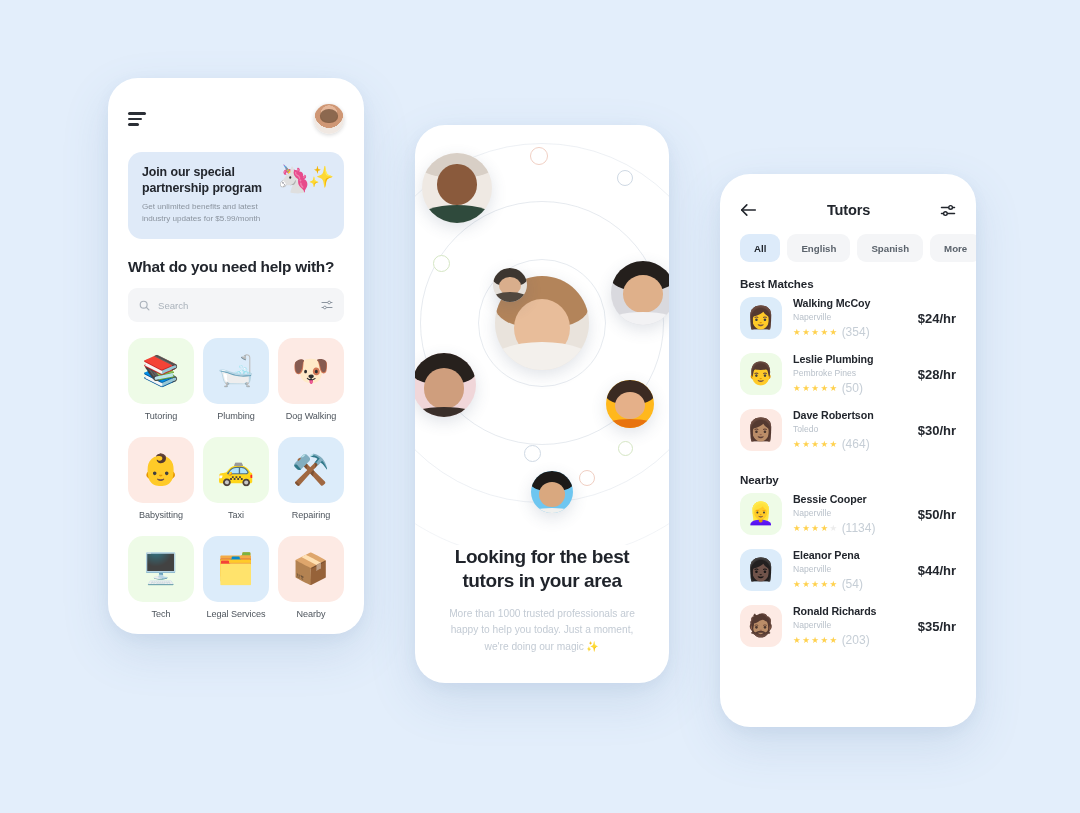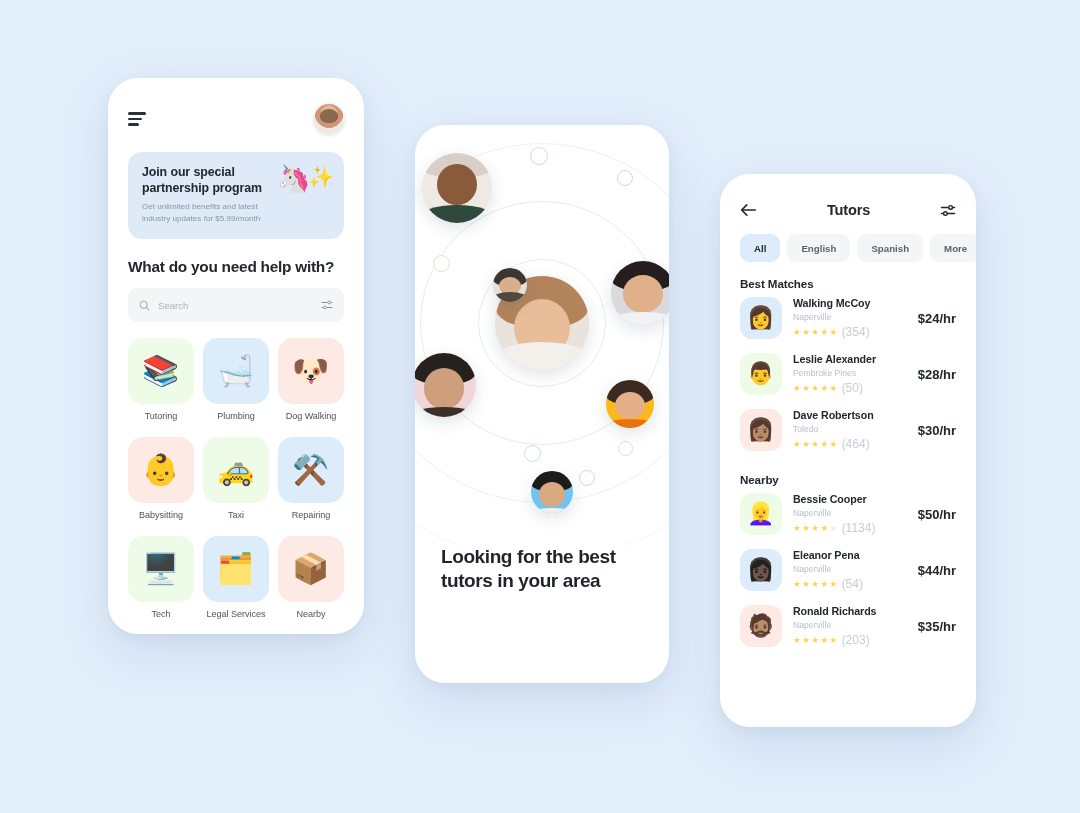--- a/index.html
+++ b/index.html
@@ -121,21 +121,21 @@
     position: absolute; border-radius: 50%; background: #fff;
     border: 1.6px solid #d8dde4;
   }
 
   
   .face { width:100%; height:100%; position:relative; }
   .face .hair { position:absolute; left:0; right:0; top:0; height:52%; border-radius:50% 50% 38% 38%; }
   .face .skin { position:absolute; left:18%; right:18%; top:20%; bottom:20%; border-radius:50%; }
   .face .body { position:absolute; left:-6%; right:-6%; bottom:-14%; height:44%; border-radius:50% 50% 0 0; }
 
-  .loading-copy { padding: 0 26px; }
+  .loading-copy { padding: 0 26px; text-align: center; }
   .loading-title {
     font-size: 19px; font-weight: 700; color: #1f232a;
     line-height: 1.28; letter-spacing: -0.4px;
   }
   .loading-sub {
     margin-top: 12px; font-size: 10.2px; color: #c3cbd4; line-height: 1.62;
   }
 
   
   .t-head {
@@ -331,20 +331,21 @@
       <div class="hollow" style="left:202px; top:45px; width:16px; height:16px; border-color:#cfd9e4;"></div>
       <div class="hollow" style="left:18px; top:130px; width:17px; height:17px; border-color:#d5e6c4;"></div>
       <div class="hollow" style="left:109px; top:320px; width:17px; height:17px; border-color:#cfd9e4;"></div>
 
       <div class="hollow" style="left:203px; top:316px; width:15px; height:15px; border-color:#d5e6c4;"></div>
       <div class="hollow" style="left:164px; top:345px; width:16px; height:16px; border-color:#f0cfc3;"></div>
     </div>
 
     <div class="loading-copy">
       <div class="loading-title">Looking for the best tutors in your area</div>
+      <div class="loading-sub">More than 1000 trusted professionals are happy to help you today.  Just a moment, we're doing our magic ✨</div>
     </div>
   </div>
 
   <div class="phone" id="phone-tutors">
 
     <div class="t-head">
       <div class="icon-btn">
         <svg width="17" height="14" viewBox="0 0 20 16">
           <line x1="2" y1="8" x2="18" y2="8" stroke="#22262d" stroke-width="1.9" stroke-linecap="round"></line>
           <polyline points="8,2 2,8 8,14" fill="none" stroke="#22262d" stroke-width="1.9" stroke-linecap="round" stroke-linejoin="round"></polyline>
@@ -383,21 +384,21 @@
                 <span class="s">★</span>
                 <span class="s">★</span>
                 <span class="t-count">(354)</span>
               </div>
             </div>
             <div class="t-rate">$24/hr</div>
           </div>
           <div class="t-row">
             <div class="t-thumb" style="background: rgb(238, 251, 231);">👨</div>
             <div class="t-mid">
-              <div class="t-name">Leslie Alexander</div>
+              <div class="t-name">Leslie Plumbing</div>
               <div class="t-city">Pembroke Pines</div>
               <div class="t-stars">
                 <span class="s">★</span>
                 <span class="s">★</span>
                 <span class="s">★</span>
                 <span class="s">★</span>
                 <span class="s">★</span>
                 <span class="t-count">(50)</span>
               </div>
             </div>

